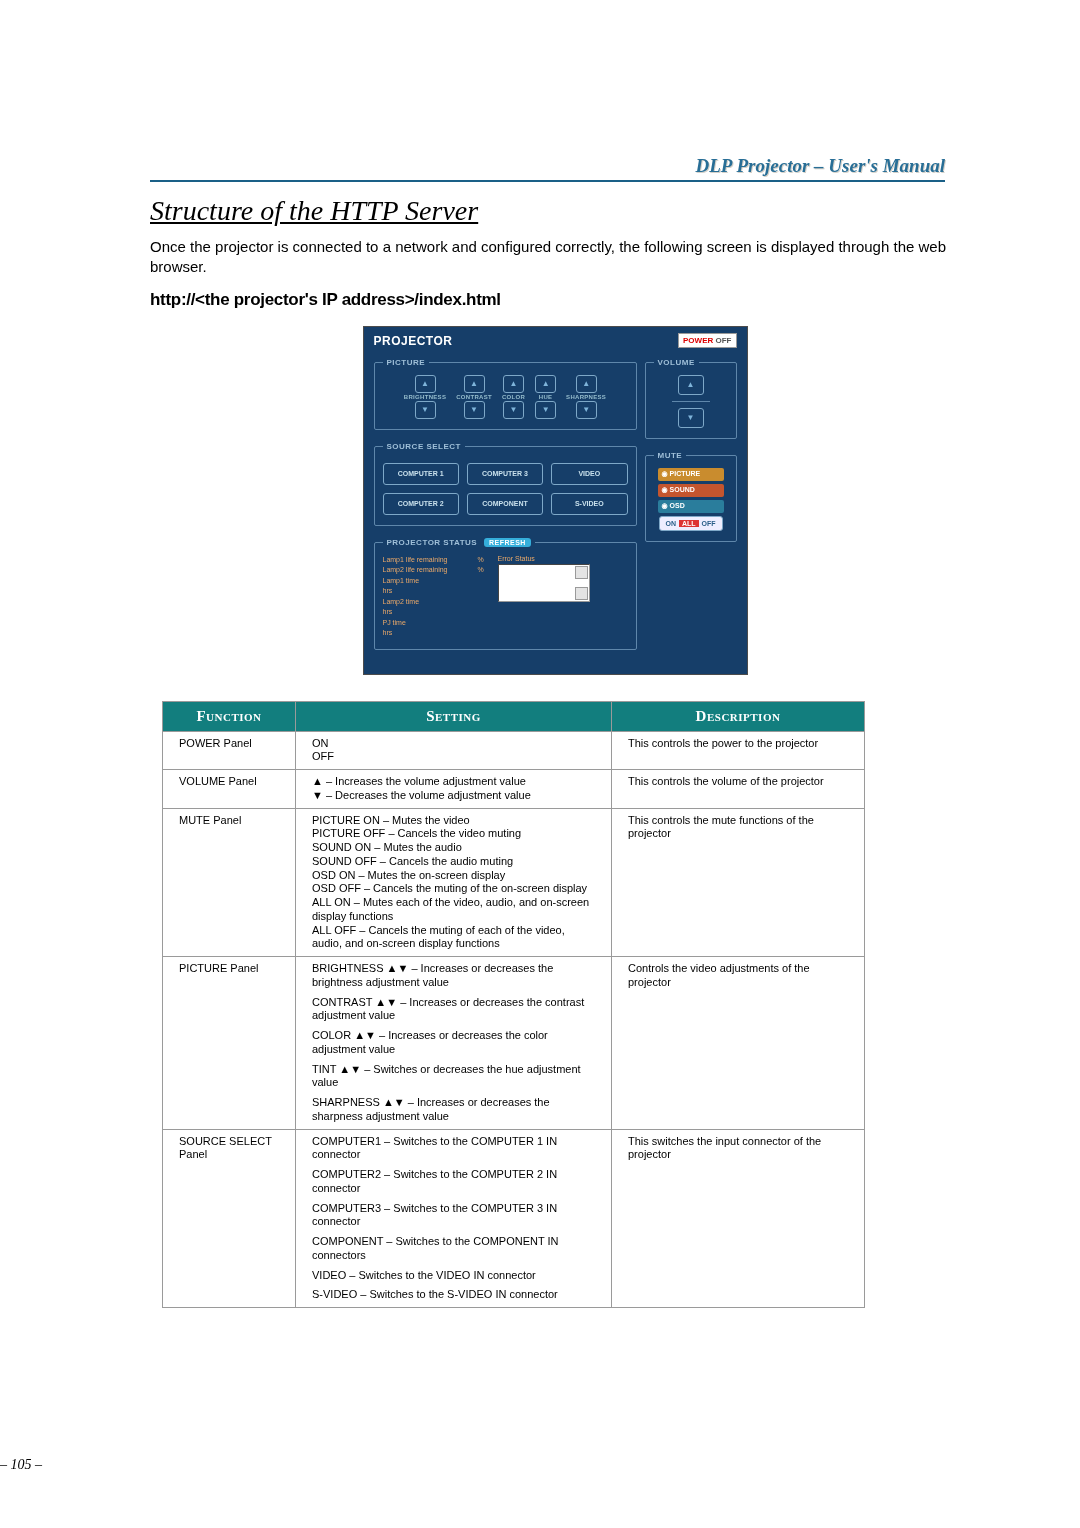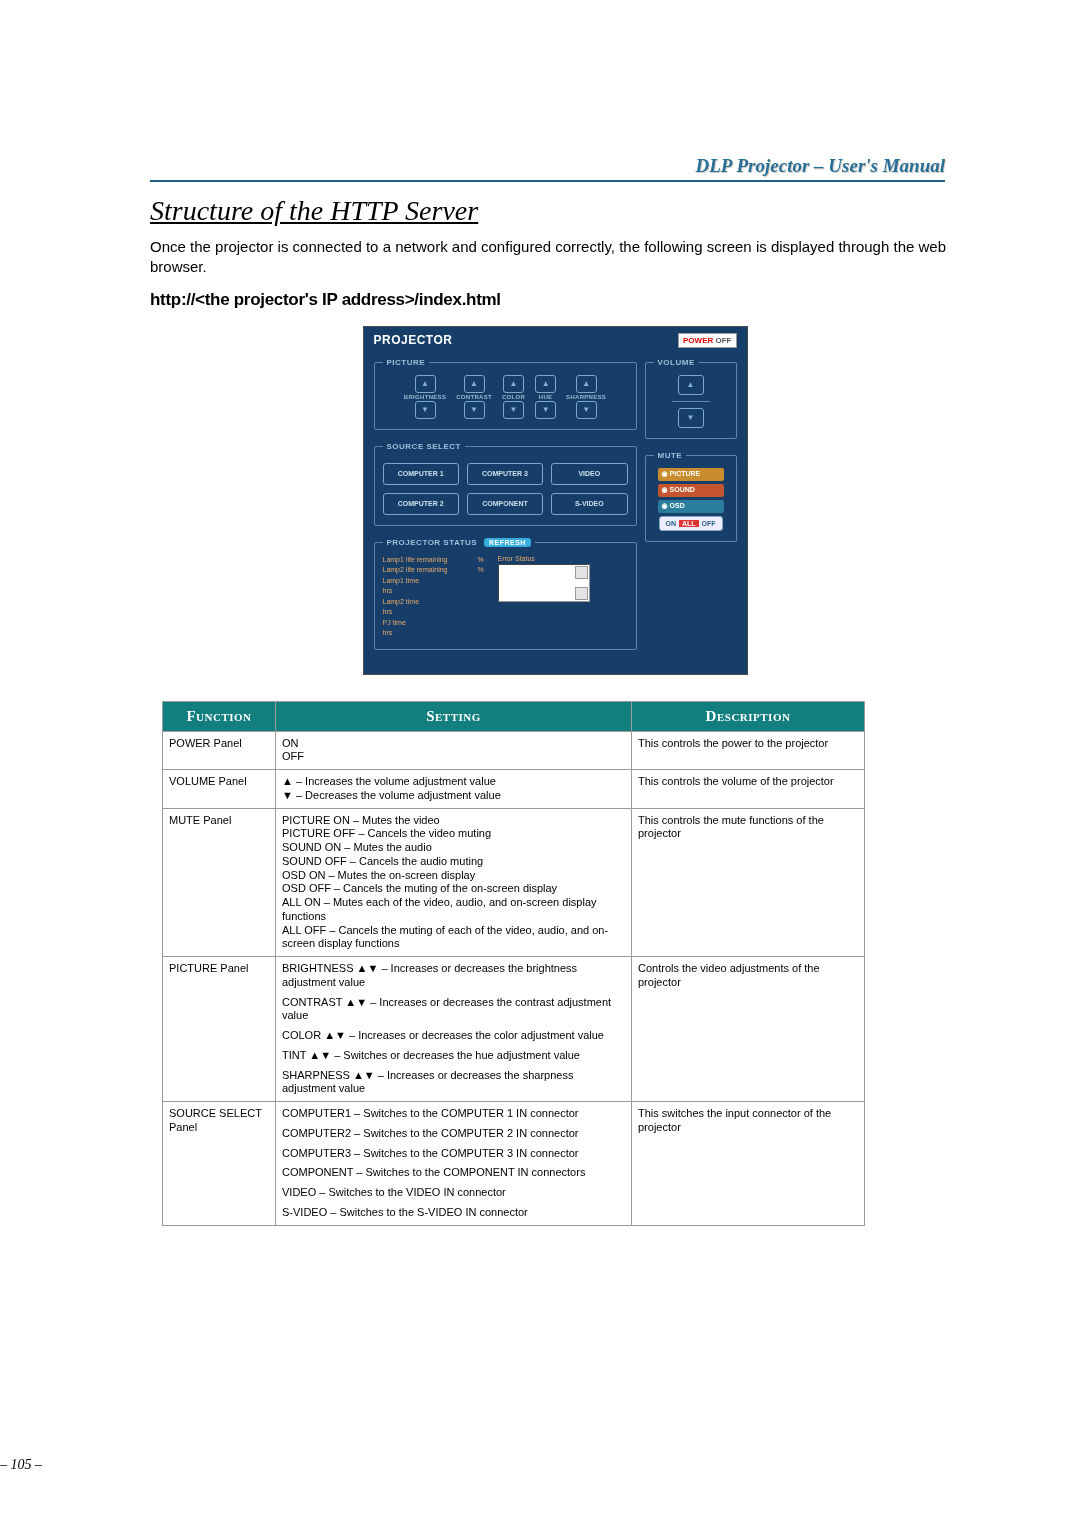--- a/index.html
+++ b/index.html
@@ -62,21 +62,21 @@
     margin: 8px auto 26px auto;
     background: #163e69;
     border: 1px solid #4c4c4c;
     box-sizing: border-box;
     padding: 6px 10px 12px 10px;
     color: #d2cfa6;
     font-family: Arial, sans-serif;
     font-size: 8px;
     position: relative;
   }
-  .proj-row1 { display: flex; justify-content: space-between; align-items: center; }
+  .proj-row1 { display: flex; justify-content: space-between; align-items: flex-end; }
   .proj-title { color: #fff; font-weight: bold; font-size: 12px; letter-spacing: 0.5px; }
   .power-badge {
     background: #fff; border: 1px solid #999; padding: 2px 4px;
     font-size: 8px; font-weight: bold;
   }
   .power-badge .pw { color: #d00; }
   .power-badge .off { color: #555; }
   .proj-columns { display: flex; gap: 8px; margin-top: 10px; }
   .left-col { flex: 1; }
   .right-col { width: 92px; }
@@ -159,21 +159,21 @@
     font-family: "Times New Roman", serif;
     font-size: 15px;
     font-weight: bold;
     font-variant: small-caps;
     padding: 6px 4px;
     border: 1px solid #9a9a9a;
     letter-spacing: 0.5px;
   }
   .func-table td {
     border: 1px solid #9a9a9a;
-    padding: 5px 6px;
+    padding: 5px 16px;
     vertical-align: top;
     line-height: 1.25;
   }
   .func-table td.fn { width: 100px; }
   .func-table td.desc { width: 220px; }
   .func-table p { margin: 0 0 6px 0; }
   .func-table p:last-child { margin-bottom: 0; }
 
   .page-num {
     position: absolute;

